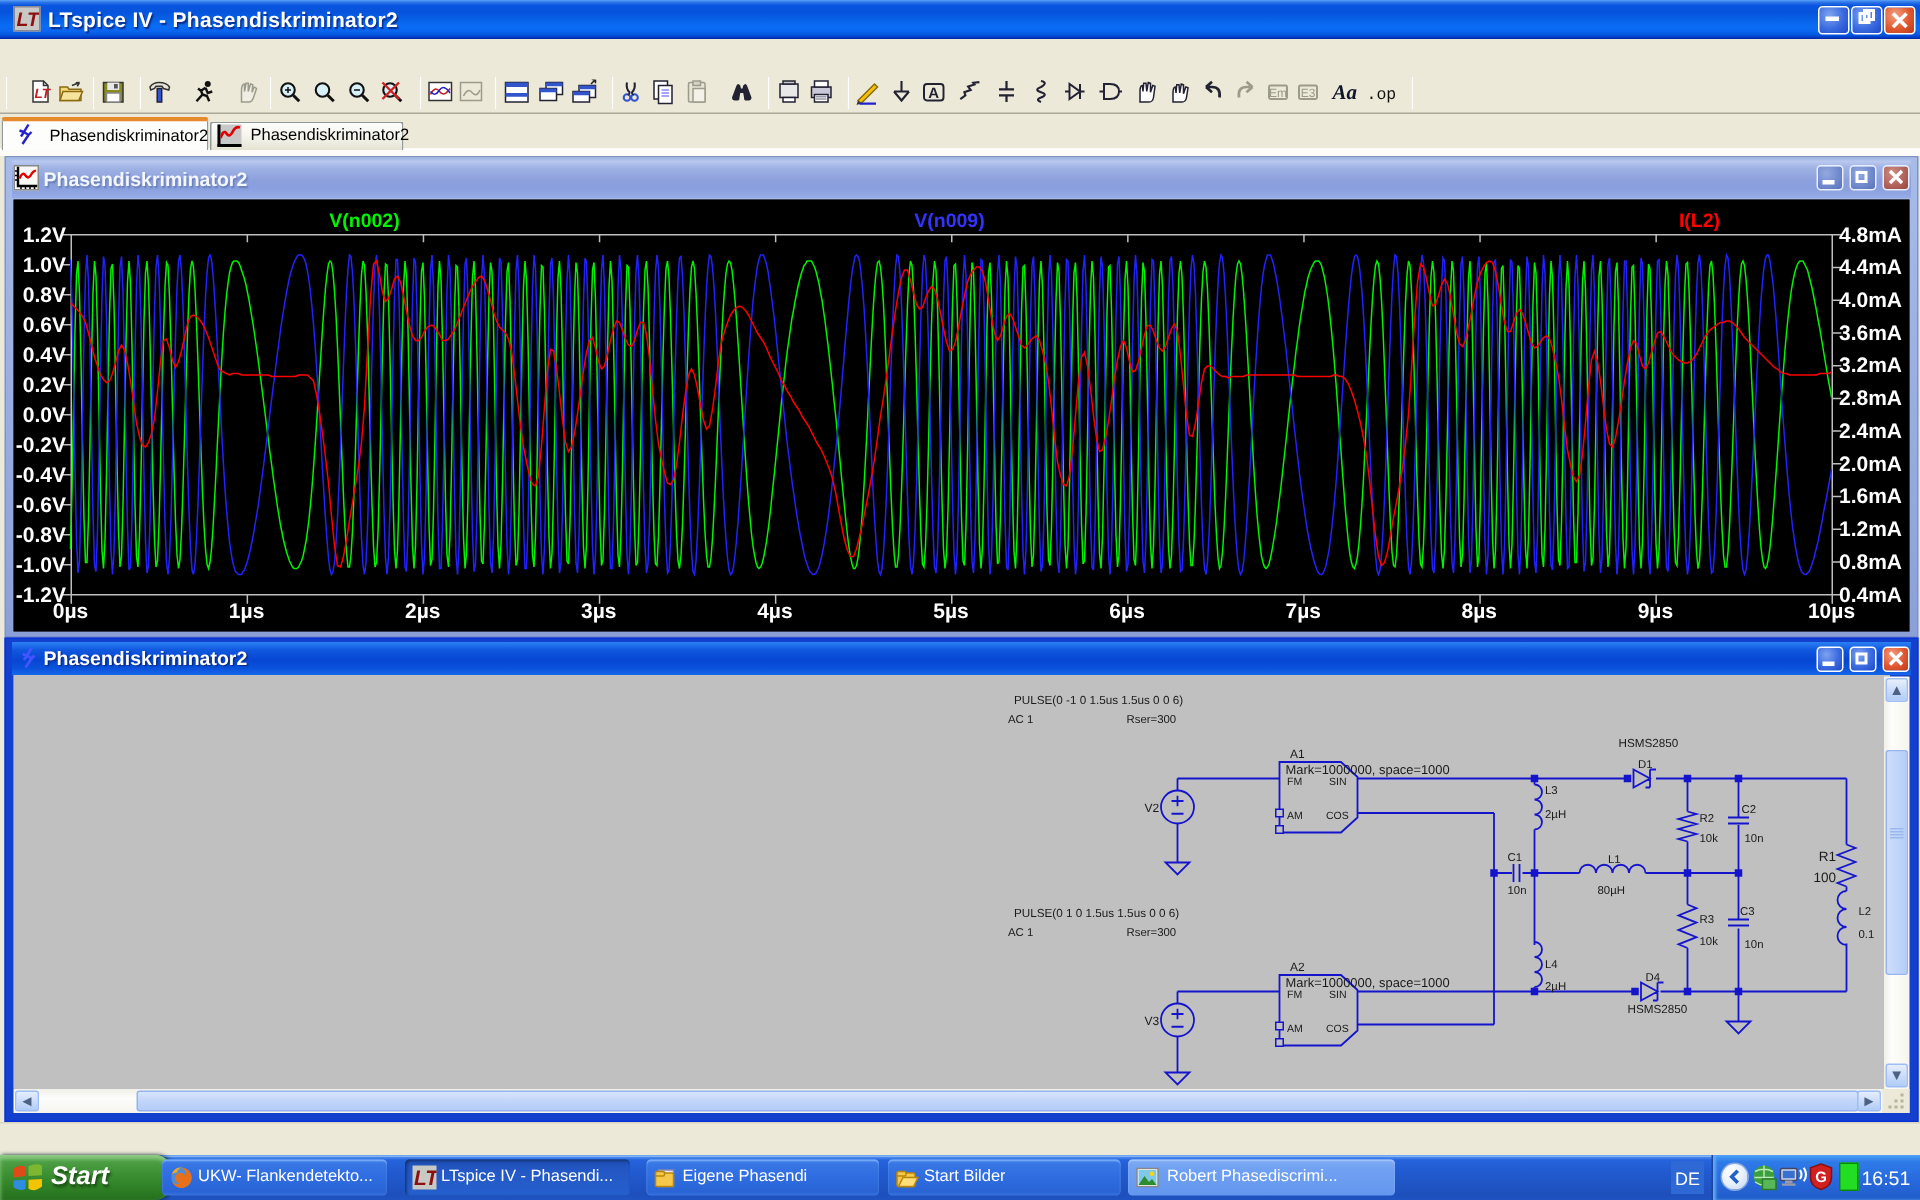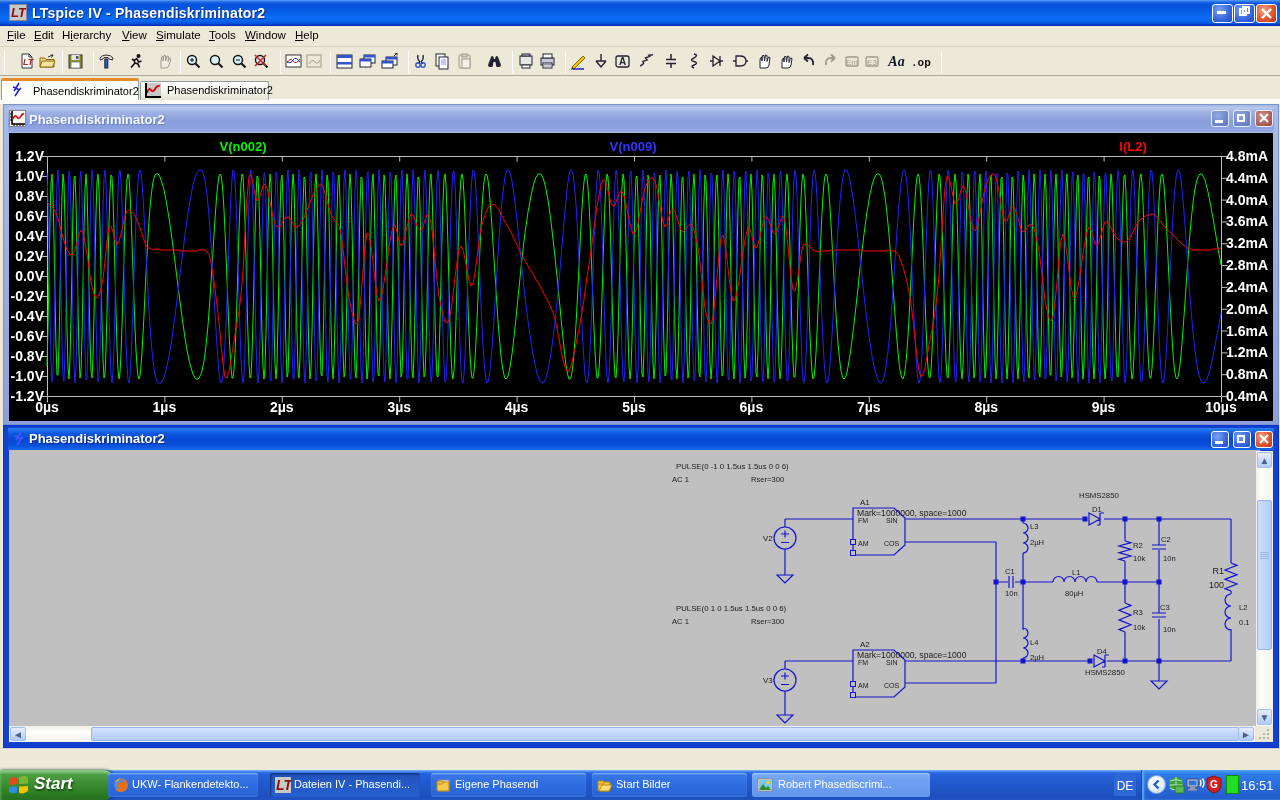--- a/index.html
+++ b/index.html
@@ -94,30 +94,20 @@
       </div>
     <div class="abs tbtn b2">
         <span class="glyph" style="left:4px;top:3px;width:8px;height:8px;border:2px solid #fff;display:block;"></span>
         <span class="glyph" style="left:7px;top:1px;width:8px;height:8px;border:2px solid #fff;display:block;"></span>
       </div>
     <div class="abs tbtn b3"><svg width="19" height="17" viewBox="0 0 19 17">
           <path d="M5 4 L14 13 M14 4 L5 13" stroke="#fff" stroke-width="2.4"></path>
         </svg></div>
   </div>
 
-  <div class="abs" id="menubar">
-    <span style="left:7px;"><u>F</u>ile</span>
-    <span style="left:34px;"><u>E</u>dit</span>
-    <span style="left:62px;">H<u>i</u>erarchy</span>
-    <span style="left:122px;"><u>V</u>iew</span>
-    <span style="left:156px;"><u>S</u>imulate</span>
-    <span style="left:209px;"><u>T</u>ools</span>
-    <span style="left:245px;"><u>W</u>indow</span>
-    <span style="left:295px;"><u>H</u>elp</span>
-  </div>
 
   <div class="abs" id="toolbar">
       <div class="tsep" style="left:4px;"></div>
       <div class="tsep" style="left:62px;"></div>
       <div class="tsep" style="left:93px;"></div>
       <div class="tsep" style="left:180px;"></div>
       <div class="tsep" style="left:280px;"></div>
       <div class="tsep" style="left:330px;"></div>
       <div class="tsep" style="left:408px;"></div>
       <div class="tsep" style="left:512px;"></div>
@@ -267,21 +257,21 @@
         </svg></div>
       <div class="ticon" style="left:844px;top:5px;"><svg width="17" height="17" viewBox="0 0 17 17">
           <rect x="2" y="4" width="12" height="9" rx="1" fill="none" stroke="#9C9A8A" stroke-width="1.3"></rect>
           <text x="8" y="11.5" font-size="8" fill="#9C9A8A" text-anchor="middle">Em</text>
         </svg></div>
       <div class="ticon" style="left:864px;top:5px;"><svg width="17" height="17" viewBox="0 0 17 17">
           <rect x="2" y="4" width="12" height="9" rx="1" fill="none" stroke="#9C9A8A" stroke-width="1.3"></rect>
           <text x="8" y="11.5" font-size="8" fill="#9C9A8A" text-anchor="middle">E3</text>
         </svg></div>
       <div class="ticon" style="left:888px;top:5px;"><span style="font-family:'Liberation Serif',serif;font-style:italic;font-weight:bold;font-size:14px;color:#0f172a;">Aa</span></div>
-      <div class="ticon" style="left:911px;top:5px;"><span style="font-family:'Liberation Mono',monospace;font-size:11px;color:#111;font-weight:bold;">.op</span></div>
+      <div class="ticon" style="left:911px;top:5px;"><span style="font-family:'Liberation Mono',monospace;font-size:11px;color:#111;font-weight:normal;">.op</span></div>
     </div>
 
   <div class="abs" id="tabbar">
     <div class="abs" id="tabwhite"></div>
     <div class="abs" id="tab1">
       <svg style="position:absolute;left:8px;top:1px;" width="16" height="16" viewBox="0 0 16 16">
           <path d="M9 1 L6 6 L9 8 L5 14 M6 6 L3 5 M6 6 L4 9 M9 8 L11 6" stroke="#2222CC" stroke-width="1.6" fill="none"></path>
         </svg>
       <span class="tabtxt" style="left:31px;">Phasendiskriminator2</span>
     </div>
@@ -491,21 +481,21 @@
         <circle cx="8" cy="8.2" r="6.8" fill="#4E8ED8"></circle>
         <path d="M8 1.4 A6.8 6.8 0 1 1 1.6 10.5 C3 12.5 5.5 12.8 7 11.8 C4.5 11.5 3.6 9.5 4 7.6 C4.5 5.5 6.5 4.6 8.2 5 C9.8 5.4 10.6 6.6 10.6 8 C11.5 6.5 11 4.5 10 3.4 C9.4 2.5 8.6 1.8 8 1.4 Z" fill="#E8701A"></path>
         <path d="M1.5 6 C2.5 3 5 1.2 8 1.4 C6 2.2 5.2 3.4 5 4.6 C3.6 4.6 2.3 5.2 1.5 6 Z" fill="#F5A623"></path>
       </svg>
     <span class="ttxt">UKW- Flankendetekto...</span>
   </div>
   <div class="abs taskbtn pressed" style="left:270px;width:150px;">
     <span style="position:absolute;left:5px;top:4px;width:16px;height:16px;background:#C8C8C4;"><svg width="16" height="16" viewBox="0 0 16 16">
           <text x="1" y="13" font-size="14" font-weight="bold" font-style="italic" fill="#8B1010" font-family="Liberation Serif,serif">LT</text>
         </svg></span>
-    <span class="ttxt">Dateien IV - Phasendi...</span>
+    <span class="ttxt">LTspice IV - Phasendi...</span>
   </div>
   <div class="abs taskbtn" style="left:431px;width:155px;">
     <svg style="position:absolute;left:5px;top:4px;" width="16" height="16" viewBox="0 0 16 16">
         <rect x="3" y="3" width="10" height="11" fill="#E8E8F8" stroke="#88A"></rect>
         <rect x="1" y="5" width="12" height="9" rx="1" fill="#F5C84C" stroke="#B8860B"></rect>
         <rect x="1" y="4" width="6" height="3" rx="1" fill="#F5C84C" stroke="#B8860B"></rect>
       </svg>
     <span class="ttxt">Eigene Phasendi</span>
   </div>
   <div class="abs taskbtn" style="left:592px;width:155px;">

